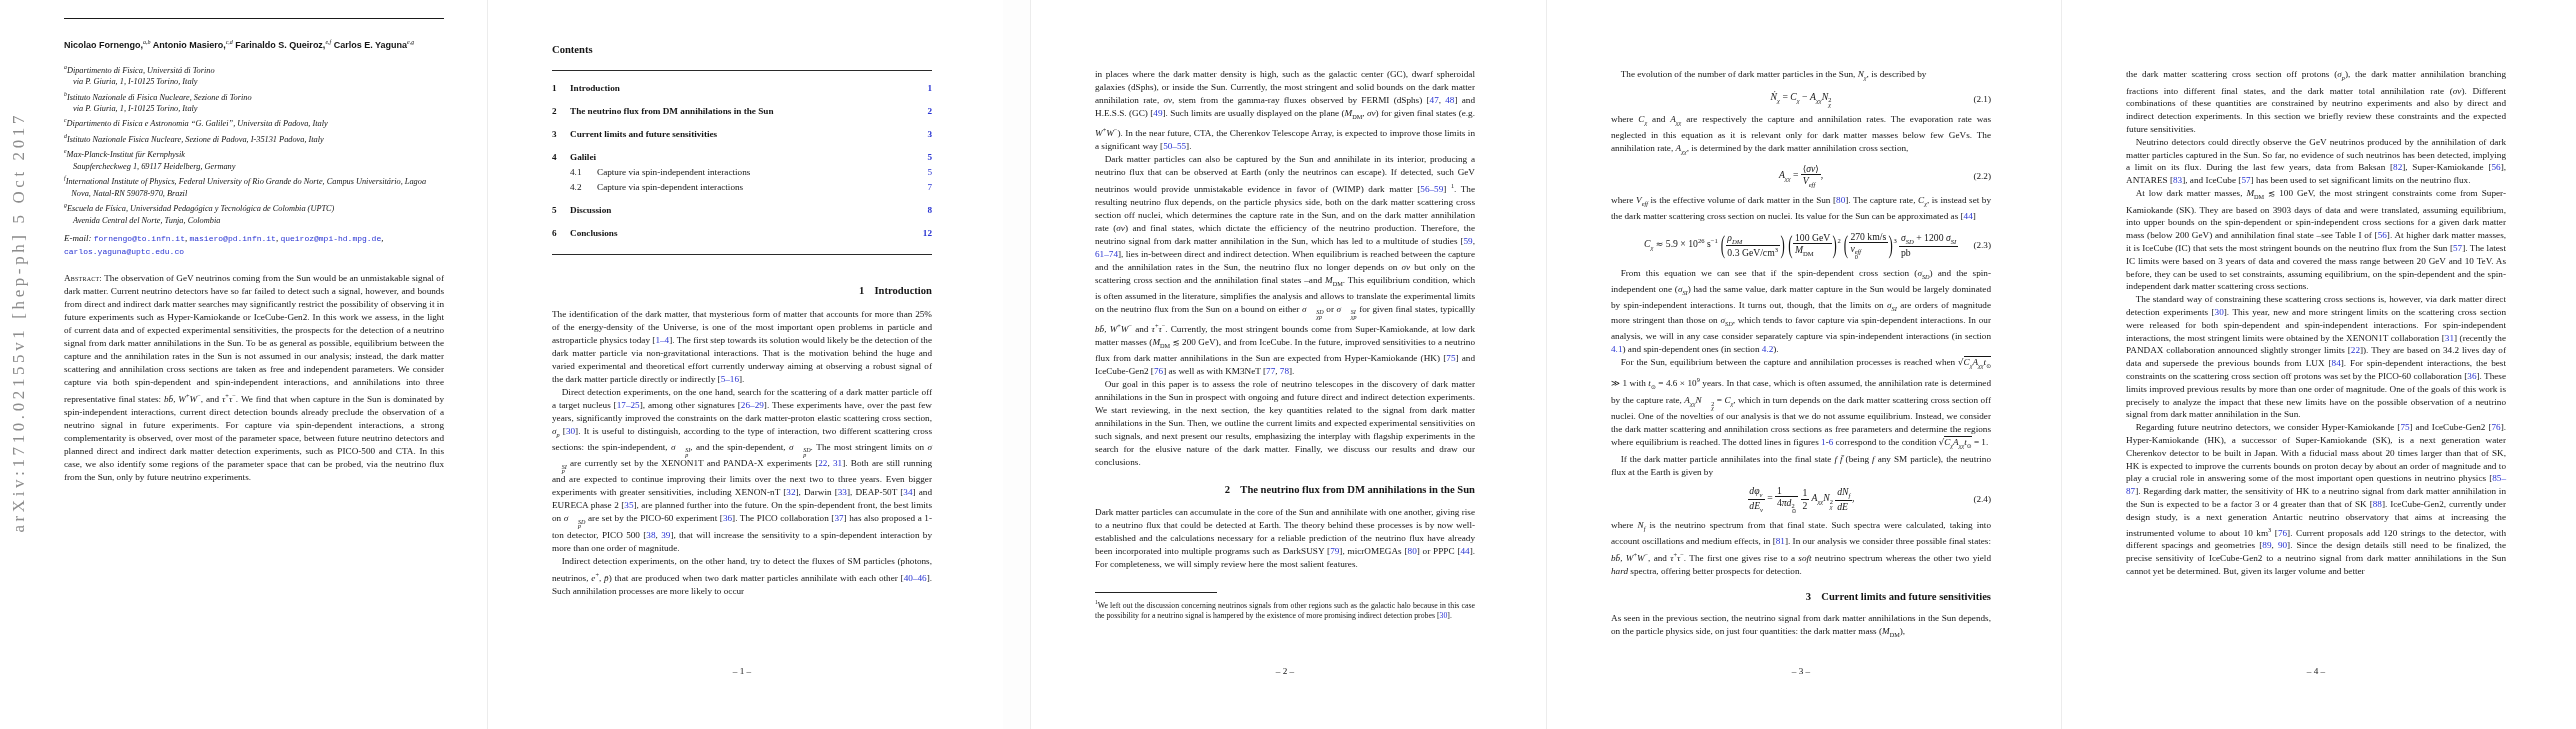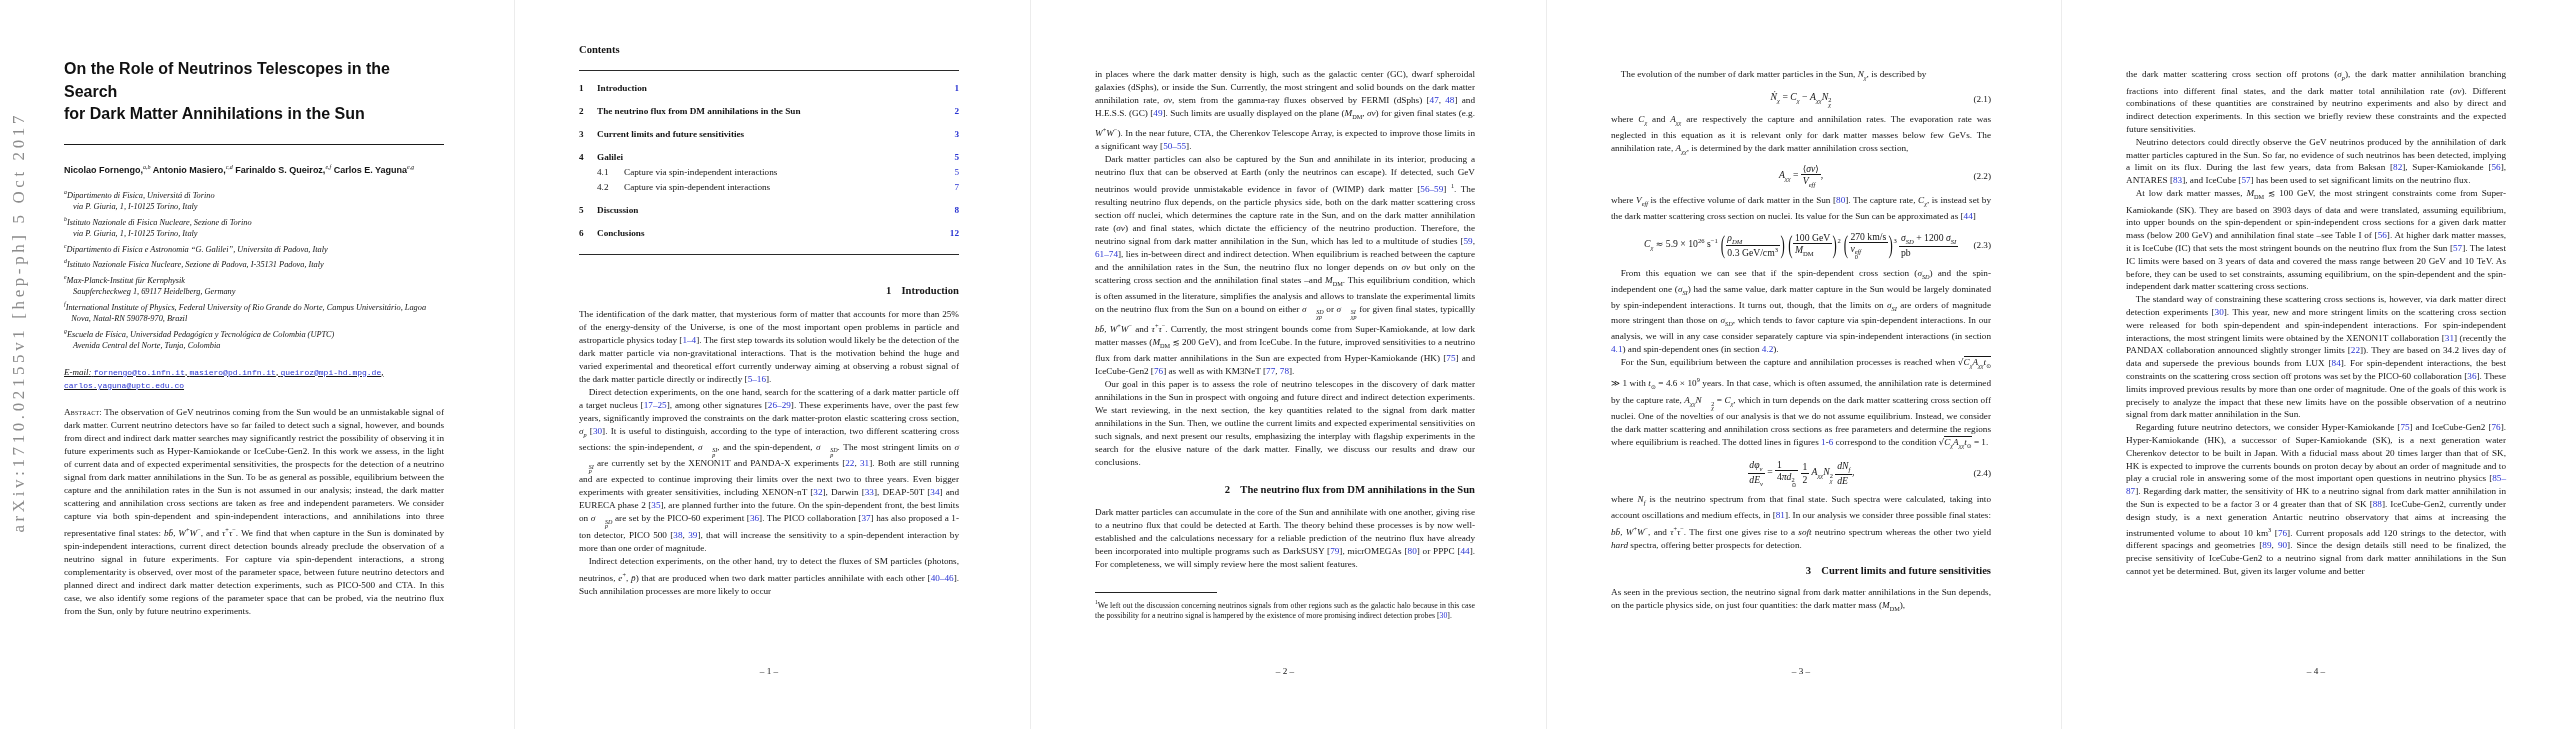--- a/index.html
+++ b/index.html
@@ -1,34 +1,34 @@
 <!DOCTYPE html>
 <html style="font-size:9.7px"><head>
 <meta charset="utf-8">
 <style>
   html,body{margin:0;padding:0;background:#ffffff;}
   .canvas{position:relative;width:2576px;height:729px;background:#fdfdfd;overflow:hidden;
           font-family:"Liberation Serif",serif;color:#151515;}
   .page{position:absolute;top:0;width:515px;height:729px;background:#ffffff;overflow:hidden;}
   .page + .page{border-left:0.6px solid #ececec;}
-  #pg1{left:0;} #pg2{left:514px;} #pg3{left:1030px;} #pg4{left:1546px;} #pg5{left:2061px;}
+  #pg1{left:0;} #pg2{left:487px;} #pg3{left:1030px;} #pg4{left:1546px;} #pg5{left:2061px;}
   .inner{position:absolute;left:64px;width:380px;top:0;}
   
   .watermark{position:absolute;left:8.5px;top:112px;writing-mode:vertical-rl;transform:rotate(180deg);
              font-family:"Liberation Serif",serif;font-size:17px;color:#8c8c8c;letter-spacing:3.6px;white-space:nowrap;}
   .title{margin:58px 0 0 0;font-family:"Liberation Sans",sans-serif;font-weight:600;
          font-size:16px;line-height:22.5px;color:#111;}
   .title-rule{margin-top:18px;height:1.2px;background:#1a1a1a;}
   .authors{margin-top:19.4px;font-family:"Liberation Sans",sans-serif;font-weight:600;font-size:9px;}
   .authors sup{font-family:"Liberation Serif",serif;font-style:italic;font-weight:400;font-size:6px;}
   .affils{margin-top:12px;}
   .affil{font-style:italic;font-size:8.3px;line-height:11.5px;padding-left:7.3px;text-indent:-7.3px;margin-top:1.2px;}
   .affil sup{font-size:5.8px;font-style:italic;}
   .affil .cont{margin-left:1.8px;}
-  .email{margin-top:14px;font-size:9px;line-height:13.4px;text-decoration:underline;}
+  .email{margin-top:6px;font-size:9px;line-height:13.4px;}
   .elabel{font-style:italic;}
   e{font-family:"Liberation Mono",monospace;font-style:normal;color:#2833d2;font-size:8px;}
   .abstract{margin-top:13.4px;font-size:9.2px;line-height:13px;text-align:justify;}
   sc{font-variant:small-caps;letter-spacing:0.2px;}
   
   .para{margin:0;font-size:9.2px;line-height:13px;text-align:justify;text-indent:9.7px;}
   .noind{text-indent:0;}
   c{color:#2833d2;}
   .sym{font-family:"DejaVu Sans",sans-serif;font-size:93%;}
   sup,sub{font-size:68%;}
@@ -66,21 +66,20 @@
   i{font-style:italic;}
 </style>
 </head>
 <body>
 
 <div class="canvas">
 
   <div class="page" id="pg1">
     <div class="watermark">arXiv:1710.02155v1  [hep-ph]  5 Oct 2017</div>
     <div class="inner">
-      <h1 class="title"><span>On the Role of Neutrinos Telescopes in the Search</span><br><span>for Dark Matter Annihilations in the Sun</span></h1>
       <div class="title-rule"></div>
       <div class="authors">Nicolao Fornengo,<sup>a,b</sup> Antonio Masiero,<sup>c,d</sup> Farinaldo S. Queiroz,<sup>e,f</sup> Carlos E. Yaguna<sup>e,g</sup></div>
       <div class="affils">
         <div class="affil"><sup>a</sup>Dipartimento di Fisica, Universitá di Torino<br><span class="cont">via P. Giuria, 1, I-10125 Torino, Italy</span></div>
         <div class="affil"><sup>b</sup>Istituto Nazionale di Fisica Nucleare, Sezione di Torino<br><span class="cont">via P. Giuria, 1, I-10125 Torino, Italy</span></div>
         <div class="affil"><sup>c</sup>Dipartimento di Fisica e Astronomia “G. Galilei”, Universita di Padova, Italy</div>
         <div class="affil"><sup>d</sup>Istituto Nazionale Fisica Nucleare, Sezione di Padova, I-35131 Padova, Italy</div>
         <div class="affil"><sup>e</sup>Max-Planck-Institut für Kernphysik<br><span class="cont">Saupfercheckweg 1, 69117 Heidelberg, Germany</span></div>
         <div class="affil"><sup>f</sup>International Institute of Physics, Federal University of Rio Grande do Norte, Campus Universitário, Lagoa Nova, Natal-RN 59078-970, Brazil</div>
         <div class="affil"><sup>g</sup>Escuela de Física, Universidad Pedagógica y Tecnológica de Colombia (UPTC)<br><span class="cont">Avenida Central del Norte, Tunja, Colombia</span></div>
@@ -190,20 +189,21 @@
       <p class="para noind">where <i>V<sub>eff</sub></i> is the effective volume of dark matter in the Sun [<c>80</c>]. The capture rate, <i>C<sub>χ</sub></i>, is instead set by the dark matter scattering cross section on nuclei. Its value for the Sun can be approximated as [<c>44</c>]</p>
       <div class="eq" style="margin:7.3px 0"><span><i>C<sub>χ</sub></i> <span class="sym">≈</span> 5.9 × 10<sup>26</sup> s<sup>−1</sup> <span class="bp">(</span><span class="frac"><span class="ft"><i>ρ<sub>DM</sub></i></span><span class="fb">0.3 GeV/cm<sup>3</sup></span></span><span class="bp">)</span> <span class="bp">(</span><span class="frac"><span class="ft">100 GeV</span><span class="fb"><i>M</i><sub>DM</sub></span></span><span class="bp">)</span><sup>2</sup> <span class="bp">(</span><span class="frac"><span class="ft">270 km/s</span><span class="fb"><i>v</i><ss>
                   <u1><i>eff</i></u1>
                   <u2>0</u2>
                 </ss></span></span><span class="bp">)</span><sup>3</sup> <span class="frac"><span class="ft"><i>σ<sub>SD</sub></i> + 1200 <i>σ<sub>SI</sub></i></span><span class="fb">pb</span></span></span><span class="eqno">(2.3)</span></div>
       <p class="para">From this equation we can see that if the spin-dependent cross section (<i>σ<sub>SD</sub></i>) and the spin-independent one (<i>σ<sub>SI</sub></i>) had the same value, dark matter capture in the Sun would be largely dominated by spin-independent interactions. It turns out, though, that the limits on <i>σ<sub>SI</sub></i> are orders of magnitude more stringent than those on <i>σ<sub>SD</sub></i>, which tends to favor capture via spin-dependent interactions. In our analysis, we will in any case consider separately capture via spin-independent interactions (in section <c>4.1</c>) and spin-dependent ones (in section <c>4.2</c>).</p>
       <p class="para">For the Sun, equilibrium between the capture and annihilation processes is reached when <span class="sym">√</span><span class="ovl"><i>C<sub>χ</sub>A<sub>χχ</sub>t</i><sub><span class="sym">⊙</span></sub></span> <span class="sym">≫</span> 1 with <i>t</i><sub><span class="sym">⊙</span></sub> = 4.6 × 10<sup>9</sup> years. In that case, which is often assumed, the annihilation rate is determined by the capture rate, <i>A<sub>χχ</sub>N</i><ss>
             <u1>2</u1>
             <u2><i>χ</i></u2>
           </ss> = <i>C<sub>χ</sub></i>, which in turn depends on the dark matter scattering cross section off nuclei. One of the novelties of our analysis is that we do not assume equilibrium. Instead, we consider the dark matter scattering and annihilation cross sections as free parameters and determine the regions where equilibrium is reached. The dotted lines in figures <c>1</c>-<c>6</c> correspond to the condition <span class="sym">√</span><span class="ovl"><i>C<sub>χ</sub>A<sub>χχ</sub>t</i><sub><span class="sym">⊙</span></sub></span> = 1.</p>
+      <p class="para">If the dark matter particle annihilates into the final state <i>f f̄</i> (being <i>f</i> any SM particle), the neutrino flux at the Earth is given by</p>
       <div class="eq" style="margin:5.5px 0"><span><span class="frac"><span class="ft"><i>dφ<sub>ν</sub></i></span><span class="fb"><i>dE<sub>ν</sub></i></span></span> = <span class="frac"><span class="ft">1</span><span class="fb">4<i>πd</i><ss>
                   <u1>2</u1>
                   <u2><span class="sym">⊙</span></u2>
                 </ss></span></span> <span class="frac"><span class="ft">1</span><span class="fb">2</span></span> <i>A<sub>χχ</sub>N</i><ss>
               <u1>2</u1>
               <u2><i>χ</i></u2>
             </ss> <span class="frac"><span class="ft"><i>dN<sub>f</sub></i></span><span class="fb"><i>dE</i></span></span>,</span><span class="eqno">(2.4)</span></div>
       <p class="para noind">where <i>N<sub>f</sub></i> is the neutrino spectrum from that final state. Such spectra were calculated, taking into account oscillations and medium effects, in [<c>81</c>]. In our analysis we consider three possible final states: <i>bb̄</i>, <i>W</i><sup>+</sup><i>W</i><sup>−</sup>, and <i>τ</i><sup>+</sup><i>τ</i><sup>−</sup>. The first one gives rise to a <em>soft</em> neutrino spectrum whereas the other two yield <em>hard</em> spectra, offering better prospects for detection.</p>
       <h3 class="shead" style="margin-top:13.4px"><span class="snum">3</span><span>Current limits and future sensitivities</span></h3>
       <p class="para noind" style="margin-top:9.7px">As seen in the previous section, the neutrino signal from dark matter annihilations in the Sun depends, on the particle physics side, on just four quantities: the dark matter mass (<i>M</i><sub>DM</sub>),</p>

